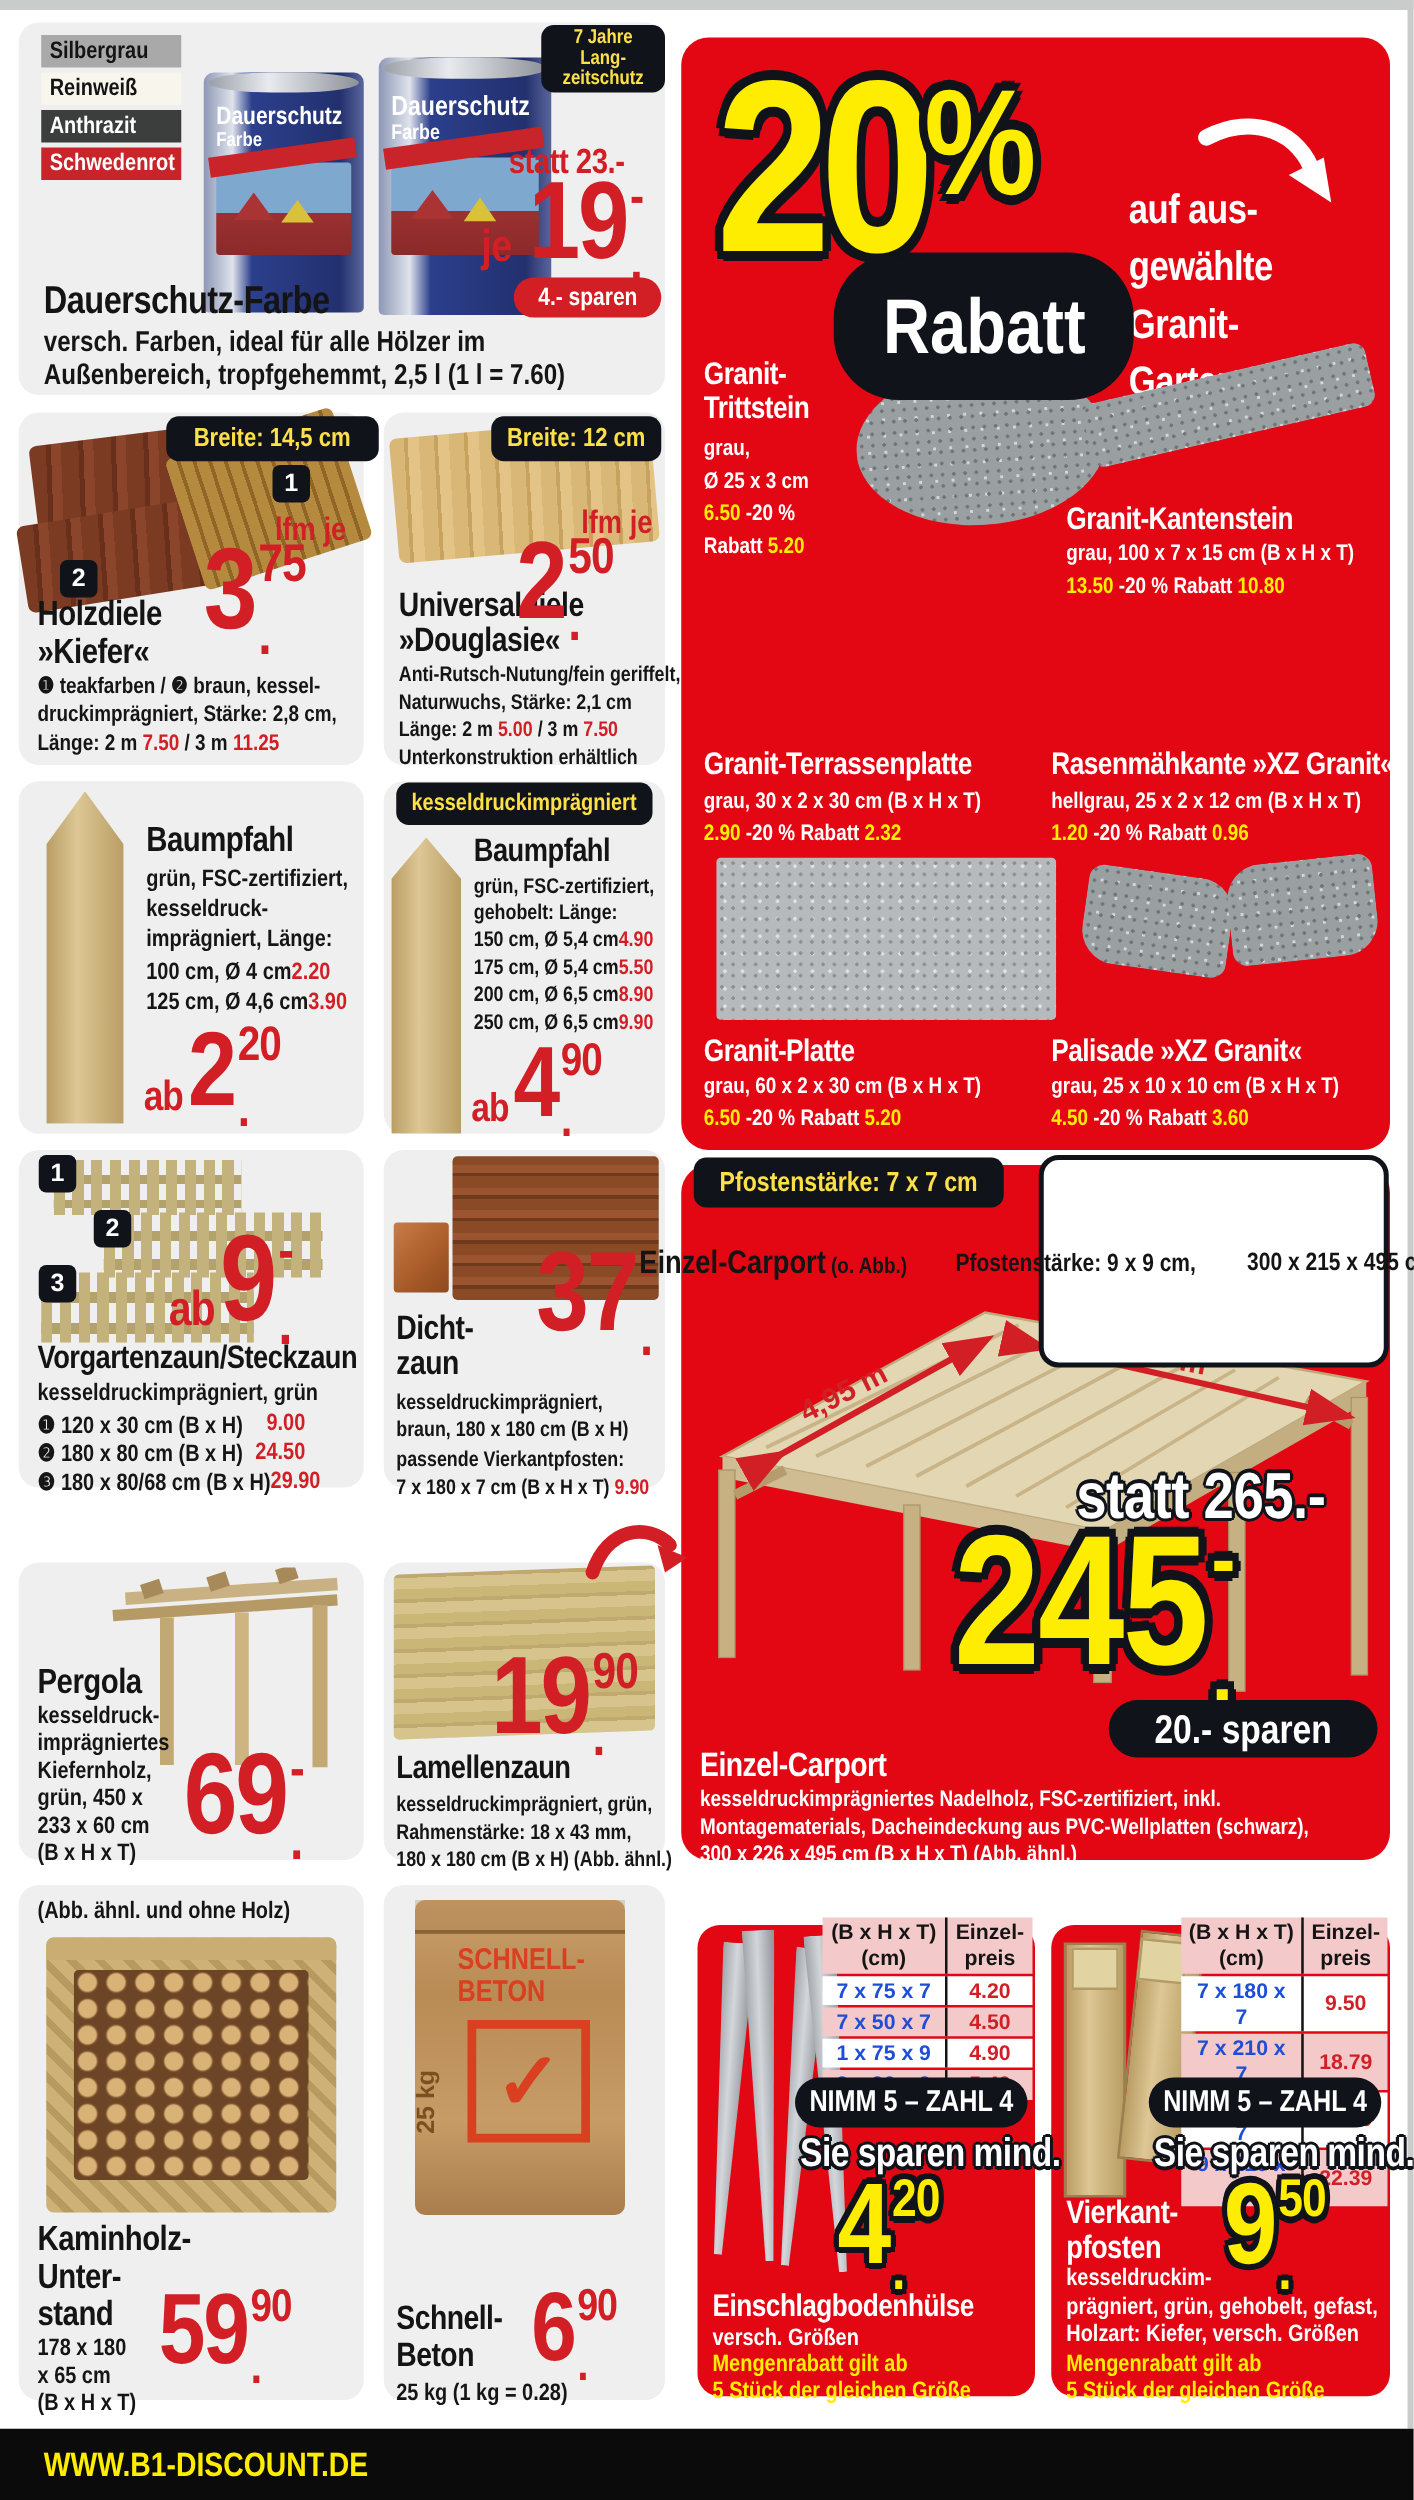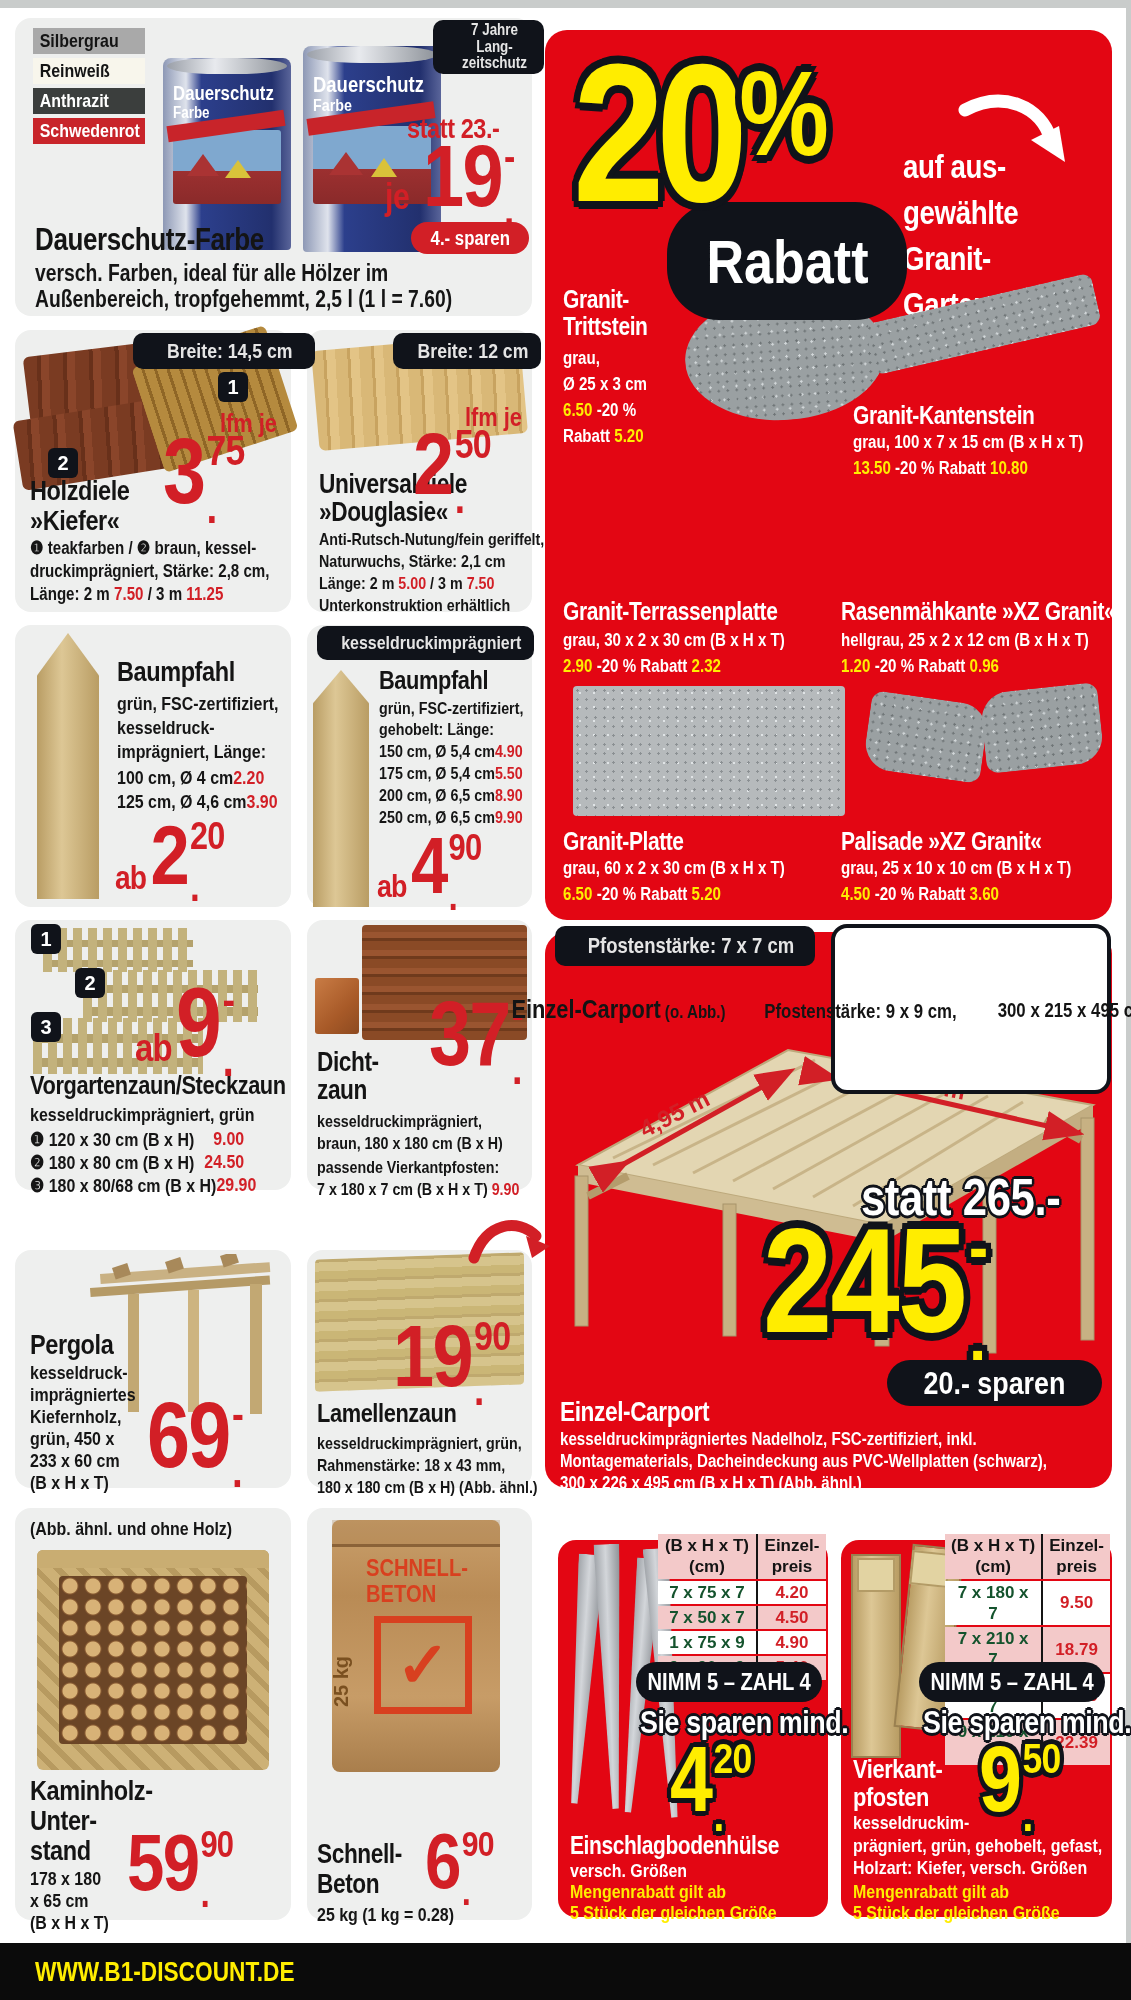--- a/index.html
+++ b/index.html
@@ -1,23 +1,23 @@
 <!DOCTYPE html>
 <html><head>
 <meta charset="utf-8">
 <style>
   html,body{margin:0;padding:0;}
   body{width:1131px;height:2000px;position:relative;background:#ffffff;
        font-family:"Liberation Sans",sans-serif;overflow:hidden;}
   .abs{position:absolute;}
   .card{position:absolute;background:#eeefee;border-radius:16px;}
   .redcard{position:absolute;background:#e30613;border-radius:22px;}
-  .badge{position:absolute;background:#10131a;color:#e5e5e5;font-weight:bold;
+  .badge{position:absolute;background:#10131a;color:#fde047;font-weight:bold;
          border-radius:10px;display:flex;align-items:center;justify-content:center;
-         text-align:center;line-height:1.05;padding-left:12px;}
+         text-align:center;line-height:1.05;}
   .pill-red{position:absolute;background:#d21f26;color:#fff;font-weight:bold;
          border-radius:999px;display:flex;align-items:center;justify-content:center;}
   .pill-blk{position:absolute;background:#10131a;color:#fff;font-weight:bold;
          border-radius:999px;display:flex;align-items:center;justify-content:center;}
   .h{position:absolute;font-weight:bold;color:#141414;line-height:1.05;letter-spacing:-0.5px;white-space:nowrap;}
   .d{position:absolute;font-weight:bold;color:#151515;font-size:18px;line-height:1.2;white-space:nowrap;}
   .wh{color:#fff;}
   .rd{color:#d21f26;}
   .yl{color:#ffed00;}
   .cond{transform:scaleX(0.84);transform-origin:0 0;}
@@ -54,21 +54,21 @@
   .wood-post{background:linear-gradient(90deg,#b99d64,#ddc795 40%,#b99d64);}
   .slats-brown{background:repeating-linear-gradient(0deg,#8a4a26 0 9px,#6f3a1c 9px 12px,#9a5530 12px 18px);}
   .weave{background:repeating-linear-gradient(0deg,#d6c48c 0 9px,#bfa96e 9px 12px,#cab676 12px 20px);}
   .picket{background:repeating-linear-gradient(90deg,#c3b27c 0 9px,rgba(0,0,0,0) 9px 15px),
           linear-gradient(rgba(0,0,0,0) 0 28%,#b4a26c 28% 44%,rgba(0,0,0,0) 44% 72%,#b4a26c 72% 88%,rgba(0,0,0,0) 88%);}
   .logs{background:radial-gradient(circle at 11px 10px,#d8b277 7px,#8a5c33 8px,rgba(0,0,0,0) 9px),#6b4526;
         background-size:23px 21px;}
   .kraft{background:linear-gradient(180deg,#c99f6b,#b98b55 30%,#c79c67 70%,#a97e4c);}
   .metal{background:linear-gradient(90deg,#9fa3a8,#d3d6da 45%,#8e9297);}
   .ptable{position:absolute;border-collapse:separate;border-spacing:0 2px;font-weight:bold;}
-  .ptable td{padding:1px 6px;text-align:center;font-size:17px;color:#14532d;line-height:1.25;}
+  .ptable td{padding:1px 6px;text-align:center;font-size:17px;color:#1d4ed8;line-height:1.25;}
   .ptable .c2{border-left:2px solid #141414;color:#d21f26;}
   .ptable .hrow td{background:#f3c9c9;color:#141414;}
   .ptable .r0 td{background:#ffffff;}
   .ptable .r1 td{background:#f3c9c9;}
 </style>
 </head>
 <body>
 
 <div>
 

